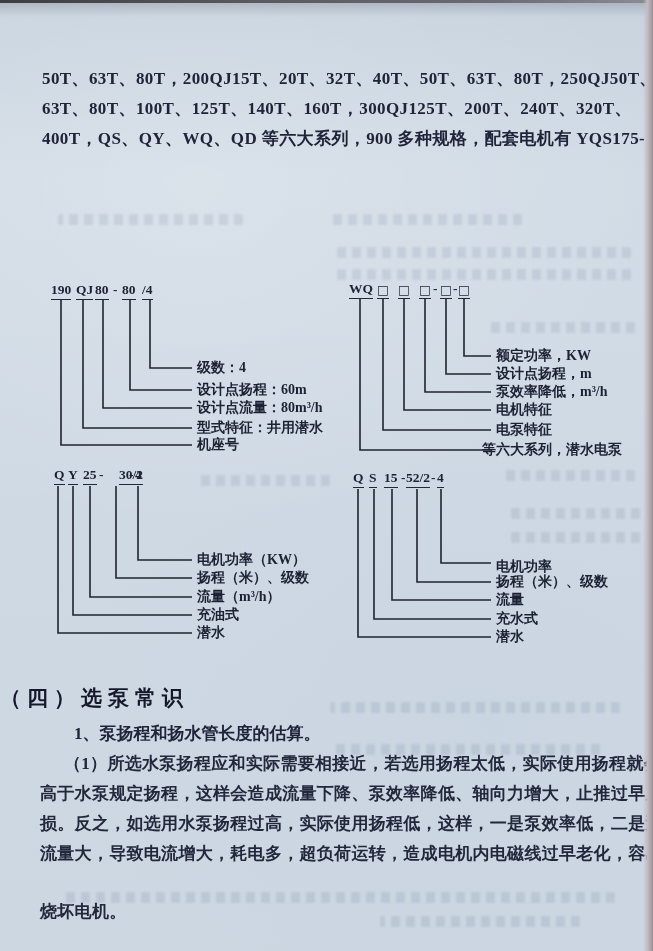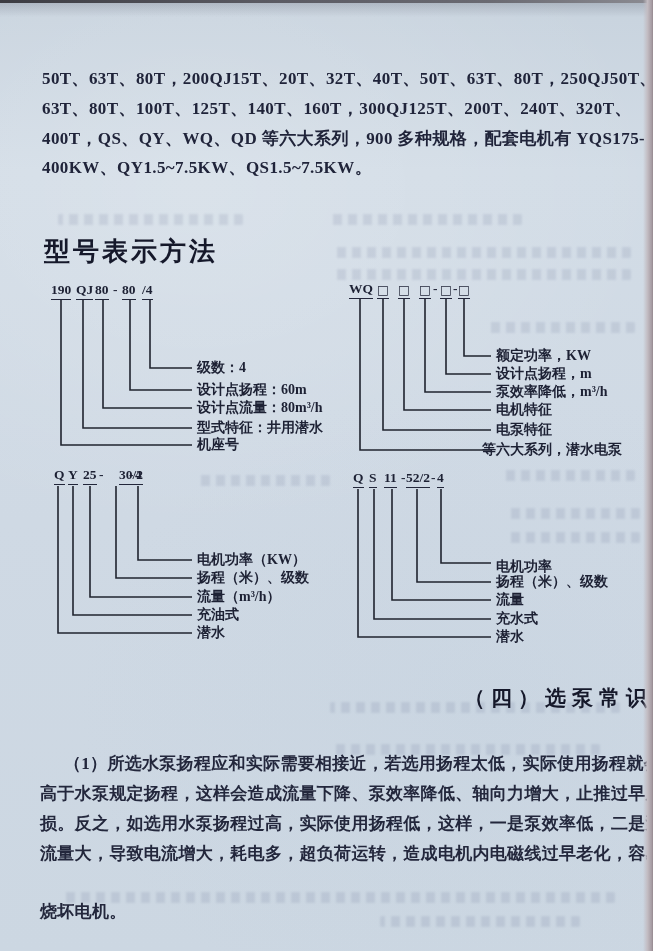--- a/index.html
+++ b/index.html
@@ -32,21 +32,21 @@
     white-space:nowrap;color:#1d2134;}
   .u{border-bottom:1.6px solid #22263a;padding-bottom:2px;}
   .box{font-family:"DejaVu Sans",sans-serif;font-size:12.5px;line-height:13px;}
   
   .lbl{position:absolute;font-size:14px;font-weight:bold;line-height:18px;
     white-space:nowrap;color:#1d2134;}
   
   svg.connectors{position:absolute;left:0;top:0;}
   svg.connectors path{stroke:#20242f;stroke-width:1.6;fill:none;}
   
-  .sec4-head{position:absolute;left:0;top:684px;width:100%;margin:0;text-align:right;
+  .sec4-head{position:absolute;left:0;top:684px;width:100%;margin:0;text-align:left;
     font-size:21px;font-weight:bold;letter-spacing:6px;color:#15182a;}
   .sub1{position:absolute;left:74px;top:722px;font-size:17px;font-weight:bold;white-space:nowrap;color:#20243a;}
   .bodyline{position:absolute;left:40px;font-size:17px;font-weight:bold;
     letter-spacing:.3px;white-space:nowrap;color:#23273c;}
   
   .ghost{position:absolute;height:11px;border-radius:2px;opacity:.11;
     filter:blur(1.3px);transform:scaleX(-1);
     background:repeating-linear-gradient(90deg,#46517a 0 9px,transparent 9px 15px);}
 </style>
 </head>
@@ -93,24 +93,22 @@
     <path d="M417 489 V582 H491"></path>
     <path d="M392 489 V600 H491"></path>
     <path d="M374 489 V619 H491"></path>
     <path d="M358 489 V637 H491"></path>
   </svg>
 
   <div class="intro">
     <div>50T、63T、80T，200QJ15T、20T、32T、40T、50T、63T、80T，250QJ50T、</div>
     <div>63T、80T、100T、125T、140T、160T，300QJ125T、200T、240T、320T、</div>
     <div>400T，QS、QY、WQ、QD 等六大系列，900 多种规格，配套电机有 YQS175-</div>
-    <div>400KW、QY1.5~7.5KW、QS1.5~7.5KW。</div>
   </div>
 
-  <h1 class="sec-title">型号表示方法</h1>
 
   <div class="layer">
     <span class="seg u" style="left:51px;top:283px">190</span>
     <span class="seg u" style="left:76px;top:283px">QJ</span>
     <span class="seg u" style="left:95px;top:283px">80</span>
     <span class="seg" style="left:113px;top:283px">-</span>
     <span class="seg u" style="left:122px;top:283px">80</span>
     <span class="seg u" style="left:142px;top:283px">/4</span>
     <div class="lbl" style="left:197px;top:359px">级数：4</div>
     <div class="lbl" style="left:197px;top:381px">设计点扬程：60m</div>
@@ -147,33 +145,34 @@
     <div class="lbl" style="left:197px;top:551px">电机功率（KW）</div>
     <div class="lbl" style="left:197px;top:569px">扬程（米）、级数</div>
     <div class="lbl" style="left:197px;top:588px">流量（m³/h）</div>
     <div class="lbl" style="left:197px;top:606px">充油式</div>
     <div class="lbl" style="left:197px;top:624px">潜水</div>
   </div>
 
   <div class="layer">
     <span class="seg u" style="left:353px;top:471px">Q</span>
     <span class="seg u" style="left:369px;top:471px">S</span>
-    <span class="seg u" style="left:384px;top:471px">11</span>
+    <span class="seg u" style="left:384px;top:471px">15</span>
     <span class="seg" style="left:401px;top:471px">-</span>
     <span class="seg u" style="left:406px;top:471px">52/2</span>
     <span class="seg" style="left:431px;top:471px">-</span>
     <span class="seg u" style="left:437px;top:471px">4</span>
     <div class="lbl" style="left:496px;top:558px">电机功率</div>
     <div class="lbl" style="left:496px;top:573px">扬程（米）、级数</div>
     <div class="lbl" style="left:496px;top:591px">流量</div>
     <div class="lbl" style="left:496px;top:610px">充水式</div>
     <div class="lbl" style="left:496px;top:628px">潜水</div>
   </div>
 
   <h2 class="sec4-head">（四）选泵常识</h2>
+  <div class="sub1">1、泵扬程和扬水管长度的估算。</div>
   <div class="bodyline" style="top:752px;left:64px">（1）所选水泵扬程应和实际需要相接近，若选用扬程太低，实际使用扬程就会</div>
   <div class="bodyline" style="top:782px">高于水泵规定扬程，这样会造成流量下降、泵效率降低、轴向力增大，止推过早磨</div>
   <div class="bodyline" style="top:812px">损。反之，如选用水泵扬程过高，实际使用扬程低，这样，一是泵效率低，二是泵</div>
   <div class="bodyline" style="top:842px">流量大，导致电流增大，耗电多，超负荷运转，造成电机内电磁线过早老化，容易</div>
   <div class="bodyline" style="top:900px">烧坏电机。</div>
 
   <div class="edge-top"></div>
   <div class="edge-top-fade"></div>
   <div class="edge-right"></div>
 </div>

